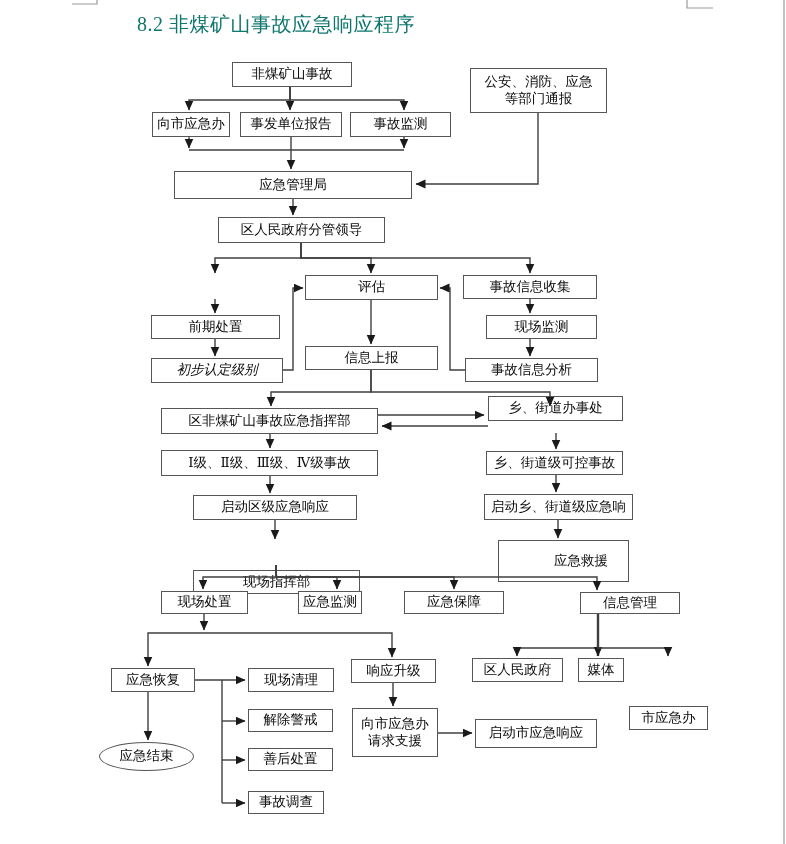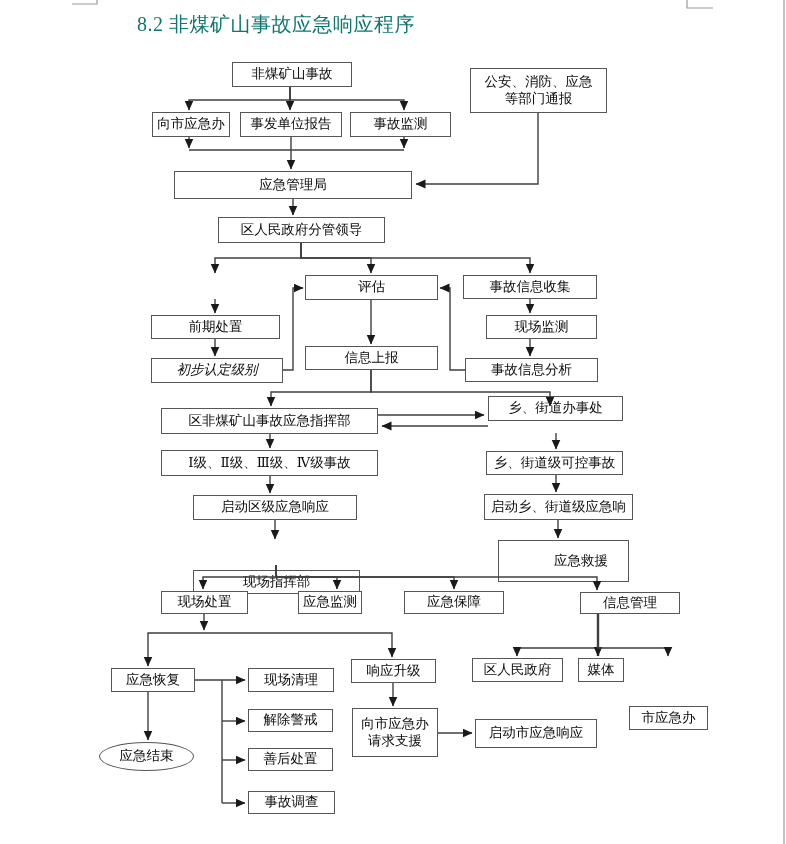--- a/index.html
+++ b/index.html
@@ -51,21 +51,21 @@
       <div class="node" style="left: 578px; top: 658px; width: 46px; height: 24px; border-color: rgb(86, 86, 86);">媒体</div>
       <div class="node" style="left: 629px; top: 658px; width: 79px; height: 24px; border-color: rgb(86, 86, 86); margin-top: 48px;">市应急办</div>
       <div class="node" style="left: 351px; top: 659px; width: 85px; height: 24px; border-color: rgb(86, 86, 86);">响应升级</div>
       <div class="node" style="left: 111px; top: 668px; width: 84px; height: 24px; border-color: rgb(86, 86, 86);">应急恢复</div>
       <div class="node" style="left: 248px; top: 668px; width: 86px; height: 24px; border-color: rgb(86, 86, 86);">现场清理</div>
       <div class="node" style="left: 248px; top: 709px; width: 85px; height: 23px; border-color: rgb(86, 86, 86);">解除警戒</div>
       <div class="node ellipse" style="left: 99px; top: 742px; width: 95px; height: 29px; border-color: rgb(86, 86, 86);">应急结束</div>
       <div class="node" style="left: 248px; top: 748px; width: 85px; height: 23px; border-color: rgb(86, 86, 86);">善后处置</div>
       <div class="node" style="left: 352px; top: 708px; width: 86px; height: 49px; border-color: rgb(86, 86, 86);">向市应急办
 请求支援</div>
-      <div class="node" style="left: 248px; top: 791px; width: 87px; height: 23px; border-color: rgb(86, 86, 86);">事故调查</div>
+      <div class="node" style="left: 248px; top: 791px; width: 76px; height: 23px; border-color: rgb(86, 86, 86);">事故调查</div>
       <div class="node" style="left: 475px; top: 719px; width: 122px; height: 29px; border-color: rgb(86, 86, 86);">启动市应急响应</div>
       <svg width="786" height="844" id="connector-layer">
         <defs>
           <marker id="ah" markerUnits="userSpaceOnUse" markerWidth="11" markerHeight="10" refX="9.5" refY="4.5" orient="auto">
             <path d="M0,0 L10,4.5 L0,9 Z" fill="#1a1a1a"></path>
           </marker>
         </defs>
         <polyline points="290,87 290,100 189,100 189,110" fill="none" stroke="#3f3f3f" stroke-width="1.4" marker-end="url(#ah)"></polyline>
         <polyline points="290,87 290,110" fill="none" stroke="#3f3f3f" stroke-width="1.4" marker-end="url(#ah)"></polyline>
         <polyline points="290,87 290,100 404,100 404,110" fill="none" stroke="#3f3f3f" stroke-width="1.4" marker-end="url(#ah)"></polyline>

